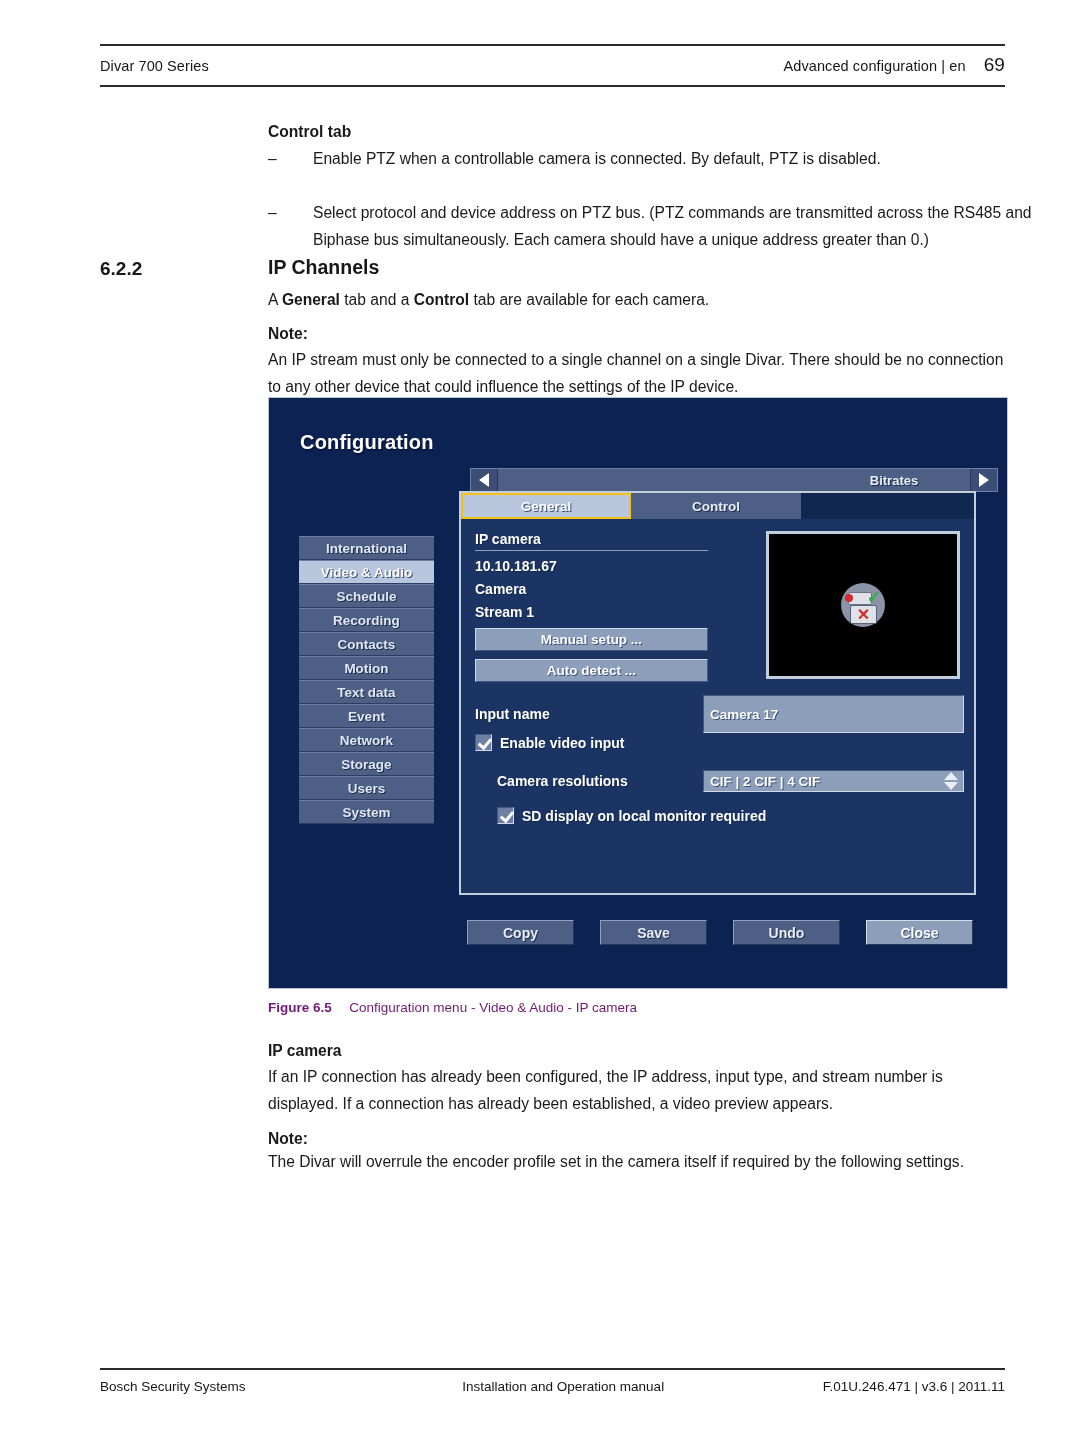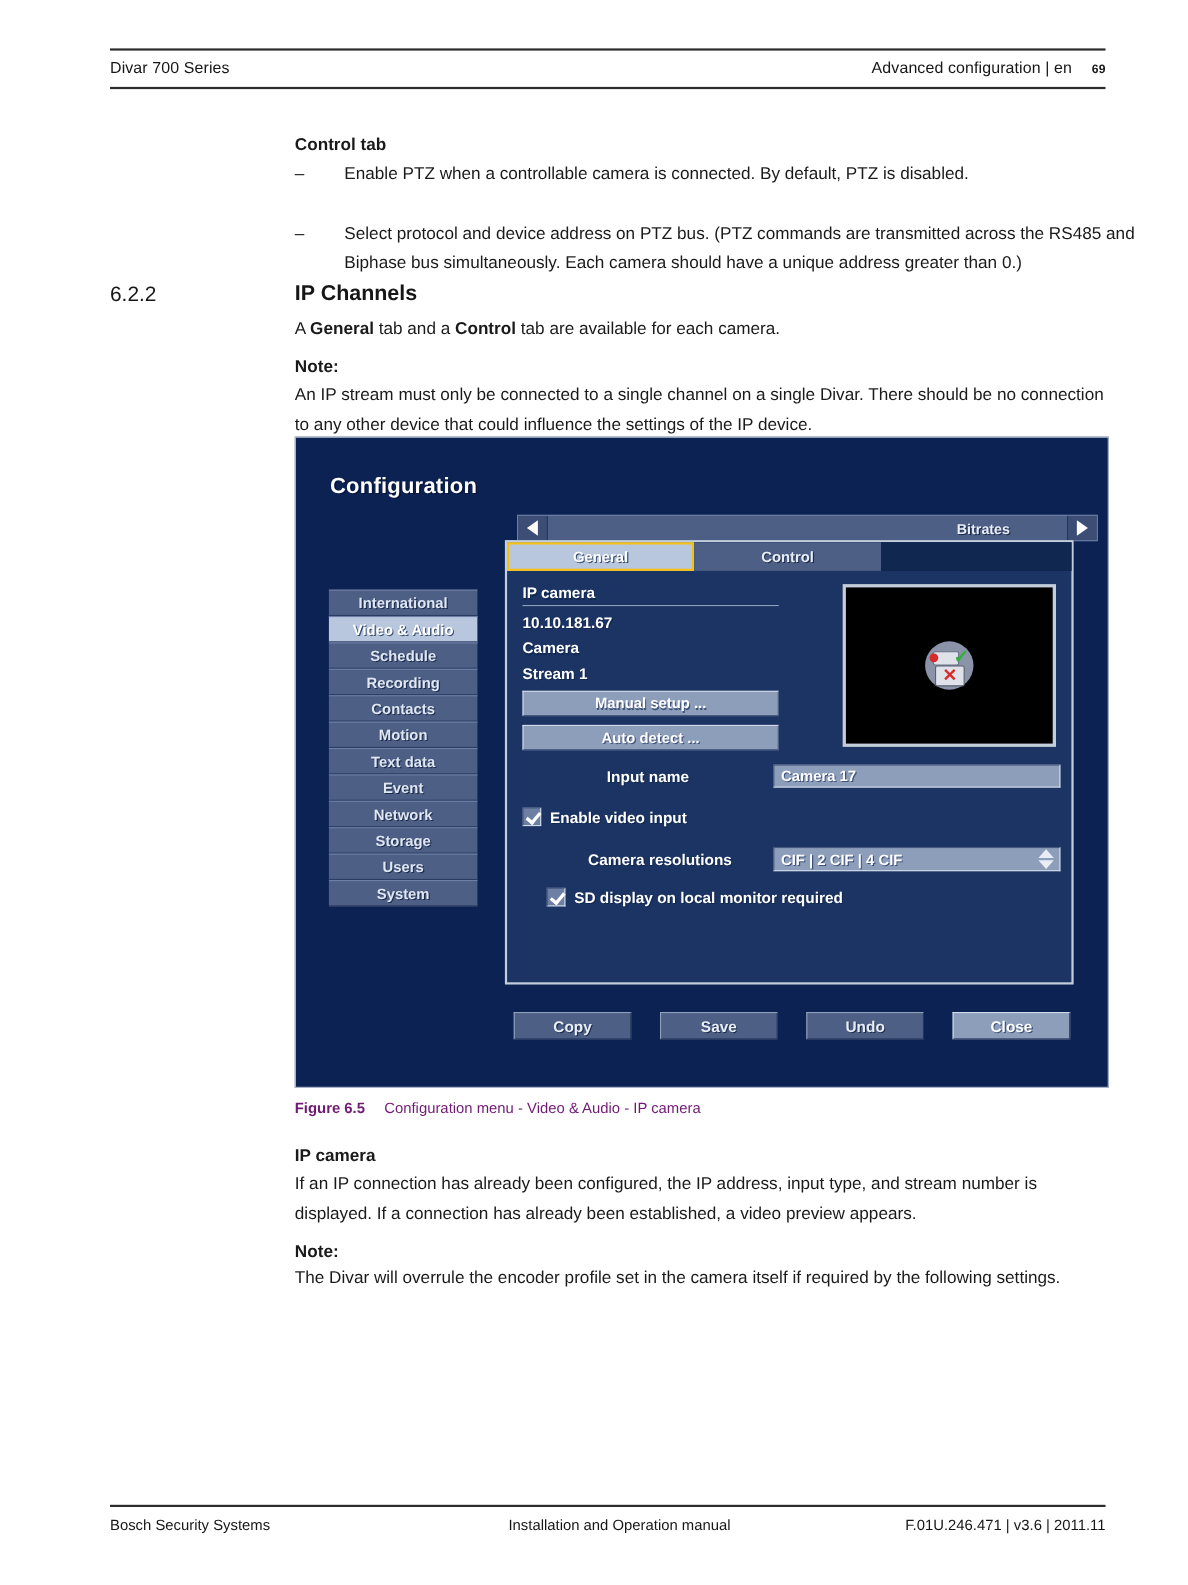--- a/index.html
+++ b/index.html
@@ -42,22 +42,22 @@
     letter-spacing: 0.1px;
   }
   .hdr-left { white-space: nowrap; }
   .hdr-right {
     display: flex;
     align-items: baseline;
     gap: 18px;
     white-space: nowrap;
   }
   .hdr-pageno {
-    font-weight: bold;
-    font-size: 11px;
+    font-weight: normal;
+    font-size: 19px;
   }
 
   .txt {
     position: absolute;
     font-size: 15.6px;
     line-height: 27px;
     color: #1a1a1a;
   }
   .bold { font-weight: bold; }
 
@@ -69,21 +69,21 @@
   }
   .bullet-row .dash {
     position: absolute;
     left: 0;
     top: 0;
   }
 
   .section-num {
     position: absolute;
     left: 100px;
-    font-weight: normal;
+    font-weight: bold;
     font-size: 19px;
   }
   .section-title {
     position: absolute;
     left: 268px;
     font-weight: bold;
     font-size: 19.5px;
   }
 
   
@@ -219,21 +219,20 @@
     right: 0; bottom: 0;
     padding: 12px 14px;
   }
 
   .fld-label {
     font-size: 14px;
     font-weight: bold;
     color: #ffffff;
     text-shadow: 1px 1px 0 #102750;
     white-space: nowrap;
-    text-align: center;
   }
   .left-col {
     position: absolute;
     left: 14px;
     top: 12px;
     width: 245px;
   }
   .ipcam-head {
     font-size: 14px;
     font-weight: bold;
@@ -333,21 +332,21 @@
   .row-inputname {
     position: absolute;
     left: 14px;
     top: 176px;
     width: 489px;
     display: flex;
     align-items: center;
   }
   .txtbox {
     background: #8d9ebb;
-    height: 21px;
+    height: 38px;
     display: flex;
     align-items: center;
     padding-left: 6px;
     font-size: 13.5px;
     font-weight: bold;
     color: #ffffff;
     text-shadow: 1px 1px 0 #3e5179;
     border-top: 1px solid #46587e;
     border-left: 1px solid #46587e;
     border-right: 1px solid #cfd9e8;

